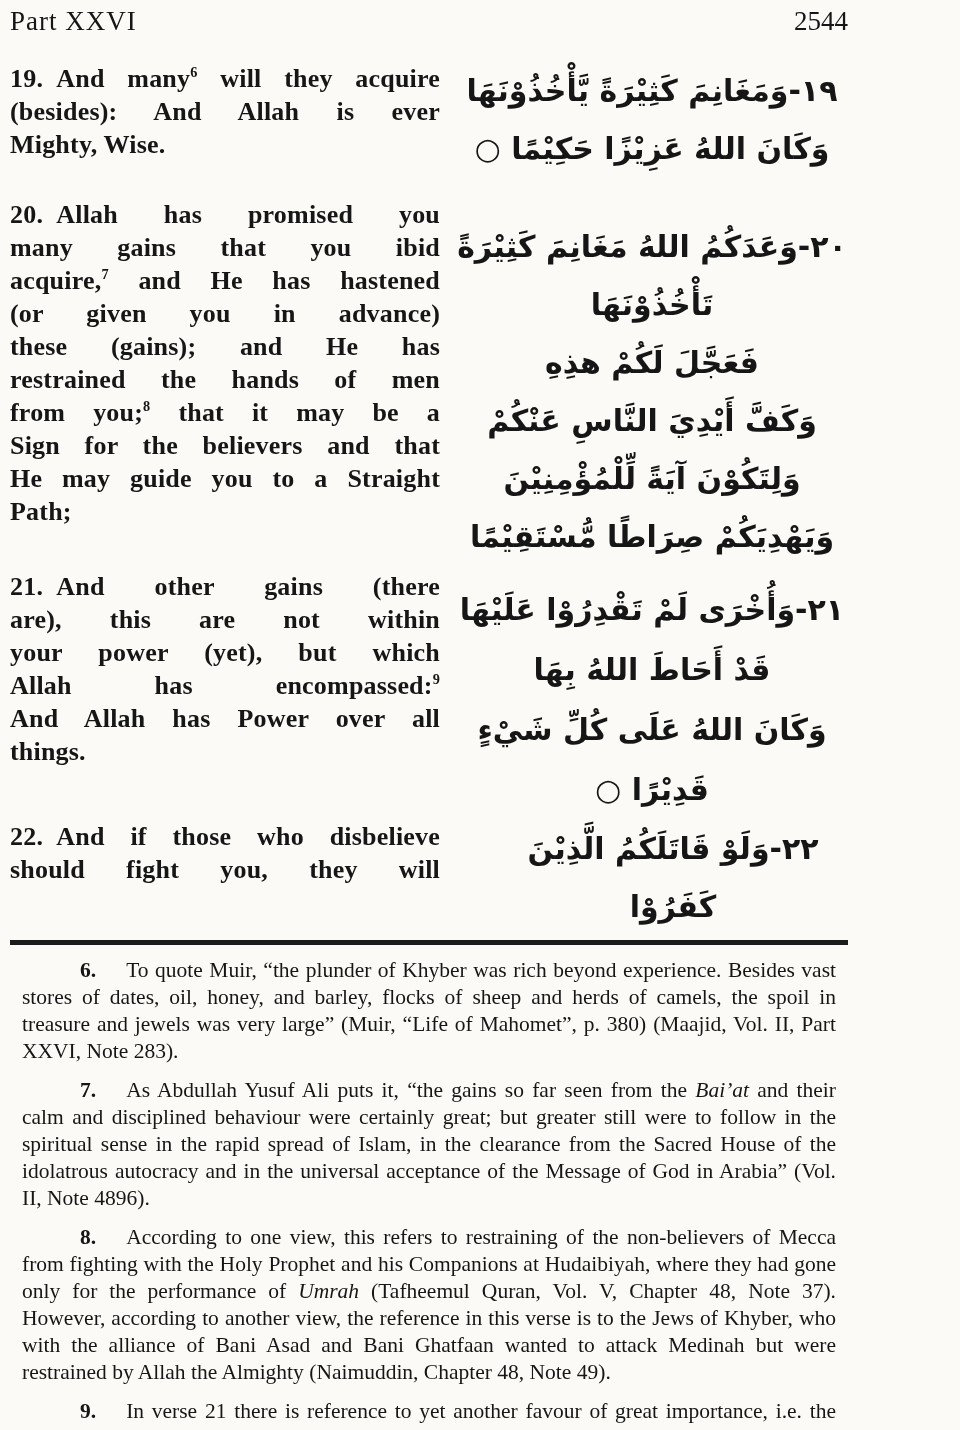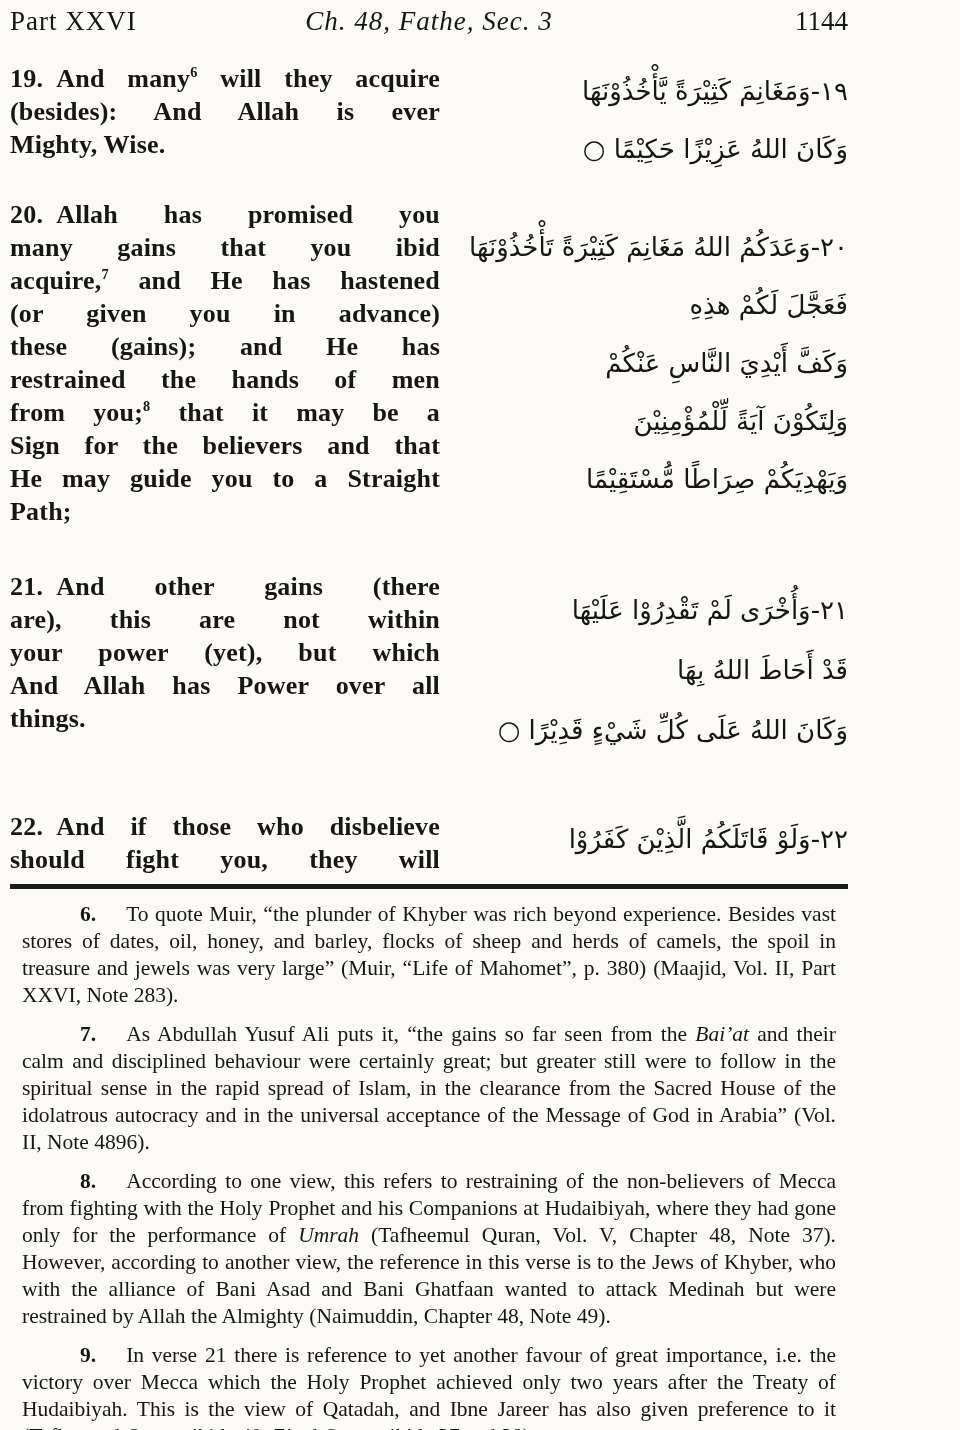--- a/index.html
+++ b/index.html
@@ -47,24 +47,24 @@
     letter-spacing: 0.2px;
   }
   .eng-line { text-align: justify; text-align-last: justify; }
   .verse-row .eng-line:last-child { text-align-last: left; }
   .verse-row:nth-child(4) .eng-line:last-child { text-align-last: justify; }
   .eng sup { font-size: 0.55em; vertical-align: super; line-height: 0; }
 
   .ar {
     direction: rtl;
     unicode-bidi: embed;
-    text-align: right;
+    text-align: center;
     font-family: "DejaVu Sans", sans-serif;
-    font-weight: normal;
-    font-size: 26px;
+    font-weight: bold;
+    font-size: 30px;
     line-height: 58px;
     padding-left: 4px;
   }
   .verse-row:nth-child(2) .ar { padding-top: 20px; }
   .verse-row:nth-child(3) .ar { padding-top: 10px; line-height: 60px; }
 
   
   .rule {
     border: none;
     border-top: 5px solid #1c1c1c;
@@ -84,22 +84,21 @@
   .fn-num { font-weight: bold; }
   .fn-gap { display: inline-block; width: 30px; }
 </style>
 </head>
 <body>
 
 <div class="page">
 
   <div class="header">
     <span class="hl">Part XXVI</span>
-    <span class="hc">Ch. 48, Fathe, Sec. 3</span>
-    <span class="hr">1144</span>
+    <span class="hr">2544</span>
   </div>
 
   <div class="verses" id="verses">
   <div class="verse-row">
     <div class="eng">
           <div class="eng-line">19. And many<sup>6</sup> will they acquire</div>
           <div class="eng-line">(besides): And Allah is ever</div>
           <div class="eng-line">Mighty, Wise.</div>
         </div>
     <div class="ar" dir="rtl">
@@ -128,20 +127,21 @@
           <div class="ar-line">وَلِتَكُوْنَ آيَةً لِّلْمُؤْمِنِيْنَ</div>
           <div class="ar-line">وَيَهْدِيَكُمْ صِرَاطًا مُّسْتَقِيْمًا</div>
         </div>
   </div>
 
   <div class="verse-row">
     <div class="eng">
           <div class="eng-line">21. And other gains (there</div>
           <div class="eng-line">are), this are not within</div>
           <div class="eng-line">your power (yet), but which</div>
+          <div class="eng-line">Allah has encompassed:<sup>9</sup></div>
           <div class="eng-line">And Allah has Power over all</div>
           <div class="eng-line">things.</div>
         </div>
     <div class="ar" dir="rtl">
           <div class="ar-line">٢١-وَأُخْرَى لَمْ تَقْدِرُوْا عَلَيْهَا</div>
           <div class="ar-line">قَدْ أَحَاطَ اللهُ بِهَا</div>
           <div class="ar-line">وَكَانَ اللهُ عَلَى كُلِّ شَيْءٍ قَدِيْرًا ○</div>
         </div>
   </div>
 

